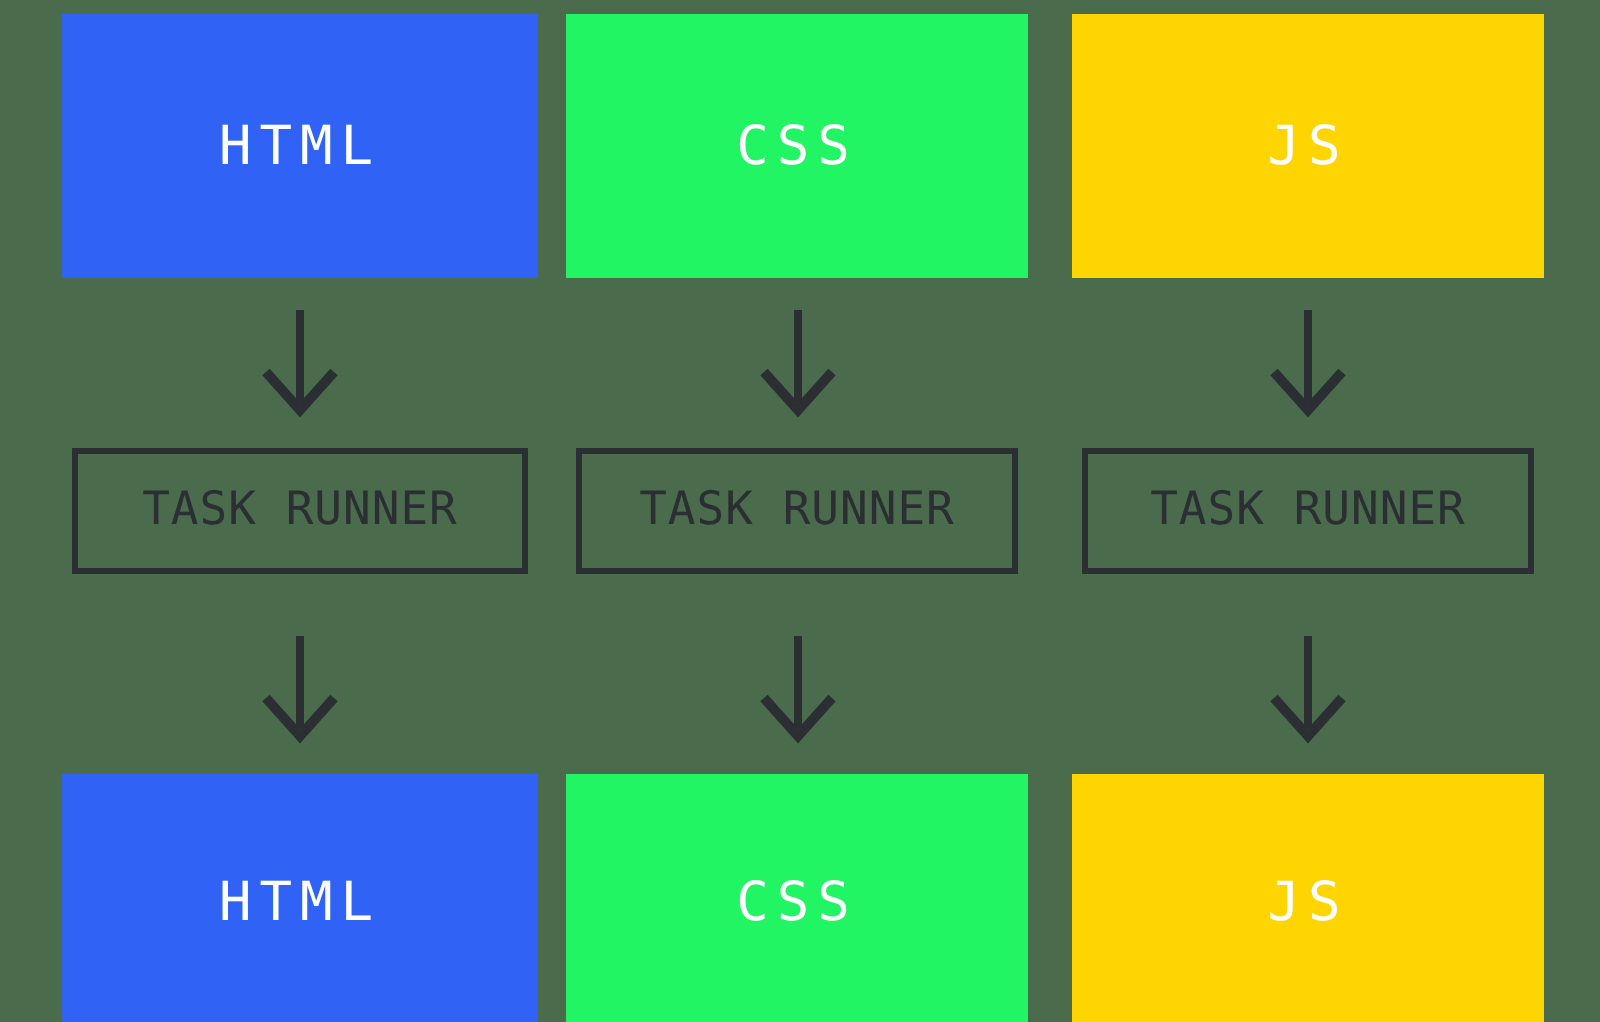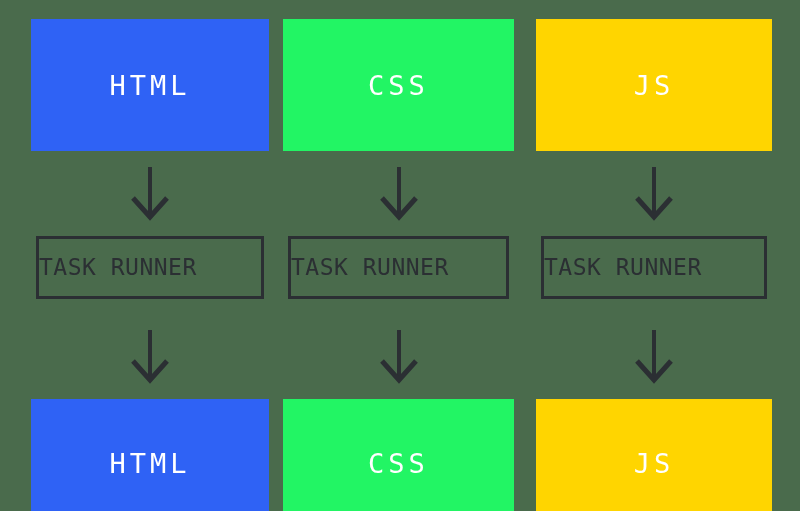--- a/index.html
+++ b/index.html
@@ -18,21 +18,21 @@
   #diagram {
     position: absolute;
     left: 0;
     top: 0;
     width: 800px;
     height: 511px;
   }
 
   .column {
     position: absolute;
-    top: 16px;
+    top: 4px;
     height: 460px;
   }
 
   .col-0 { left: 31px;  width: 238px; }
   .col-1 { left: 283px; width: 231px; }
   .col-2 { left: 536px; width: 236px; }
 
   
   .lang-box {
     position: absolute;
@@ -57,20 +57,21 @@
     position: absolute;
     left: 5px;
     right: 5px;
     top: 220px;
     height: 63px;
     box-sizing: border-box;
     border: 3px solid #2b2f33;
     background: transparent;
     display: flex;
     align-items: center;
+    justify-content: center;
   }
   .runner-label {
     color: #2b2f33;
     font-family: "DejaVu Sans Mono", monospace;
     font-size: 23px;
     letter-spacing: 0.5px;
     font-weight: 400;
     line-height: 1;
     white-space: nowrap;
   }

